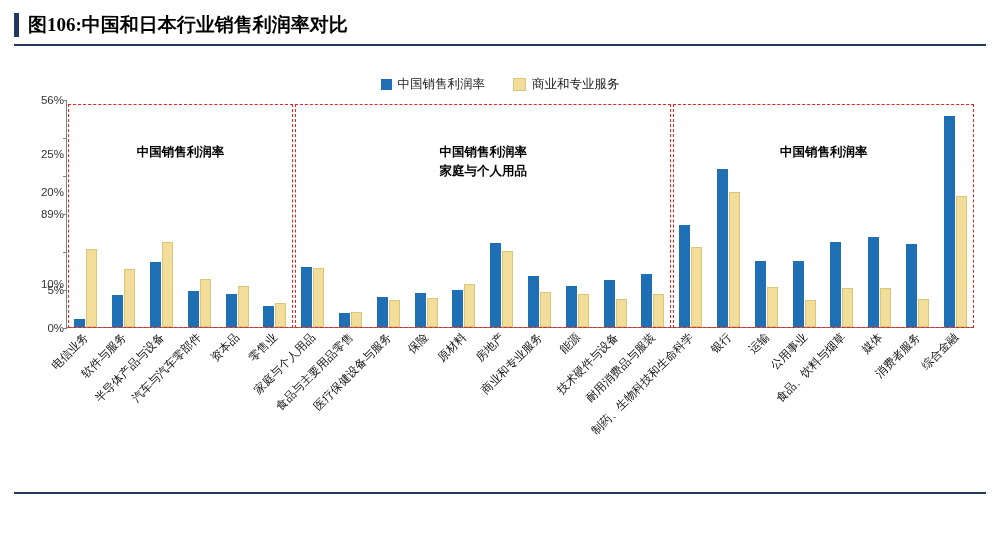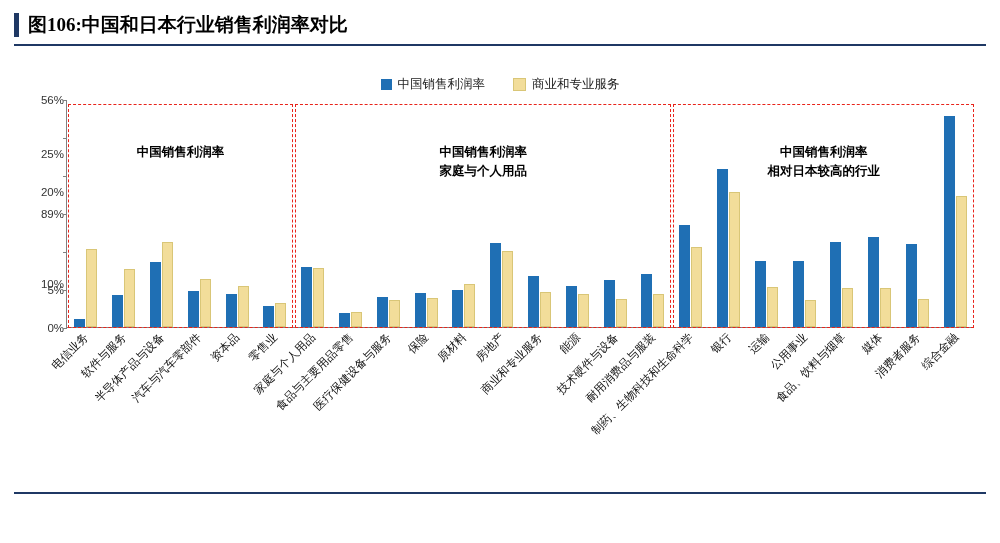--- a/index.html
+++ b/index.html
@@ -340,21 +340,20 @@
       </div>
       <div class="dashbox" id="box-flat" style="left: 228px; top: 4px; width: 376.333px; height: 224px;">
         <div class="box-caption" id="cap-flat" style="top: 38px;">
             <div>中国销售利润率</div>
             <div>家庭与个人用品</div>
           </div>
       </div>
       <div class="dashbox" id="box-high" style="left: 606.333px; top: 4px; width: 300.667px; height: 224px;">
         <div class="box-caption" id="cap-high" style="top: 38px;">
             <div>中国销售利润率</div>
-            <div>相对日本较高的行业</div>
           </div>
       </div>
     <div class="tick" style="top: 228px;"></div>
         <div class="tick" style="top: 190px;"></div>
         <div class="tick" style="top: 152px;"></div>
         <div class="tick" style="top: 114px;"></div>
         <div class="tick" style="top: 76px;"></div>
         <div class="tick" style="top: 38px;"></div>
         <div class="tick" style="top: 0px;"></div>
       </div>

